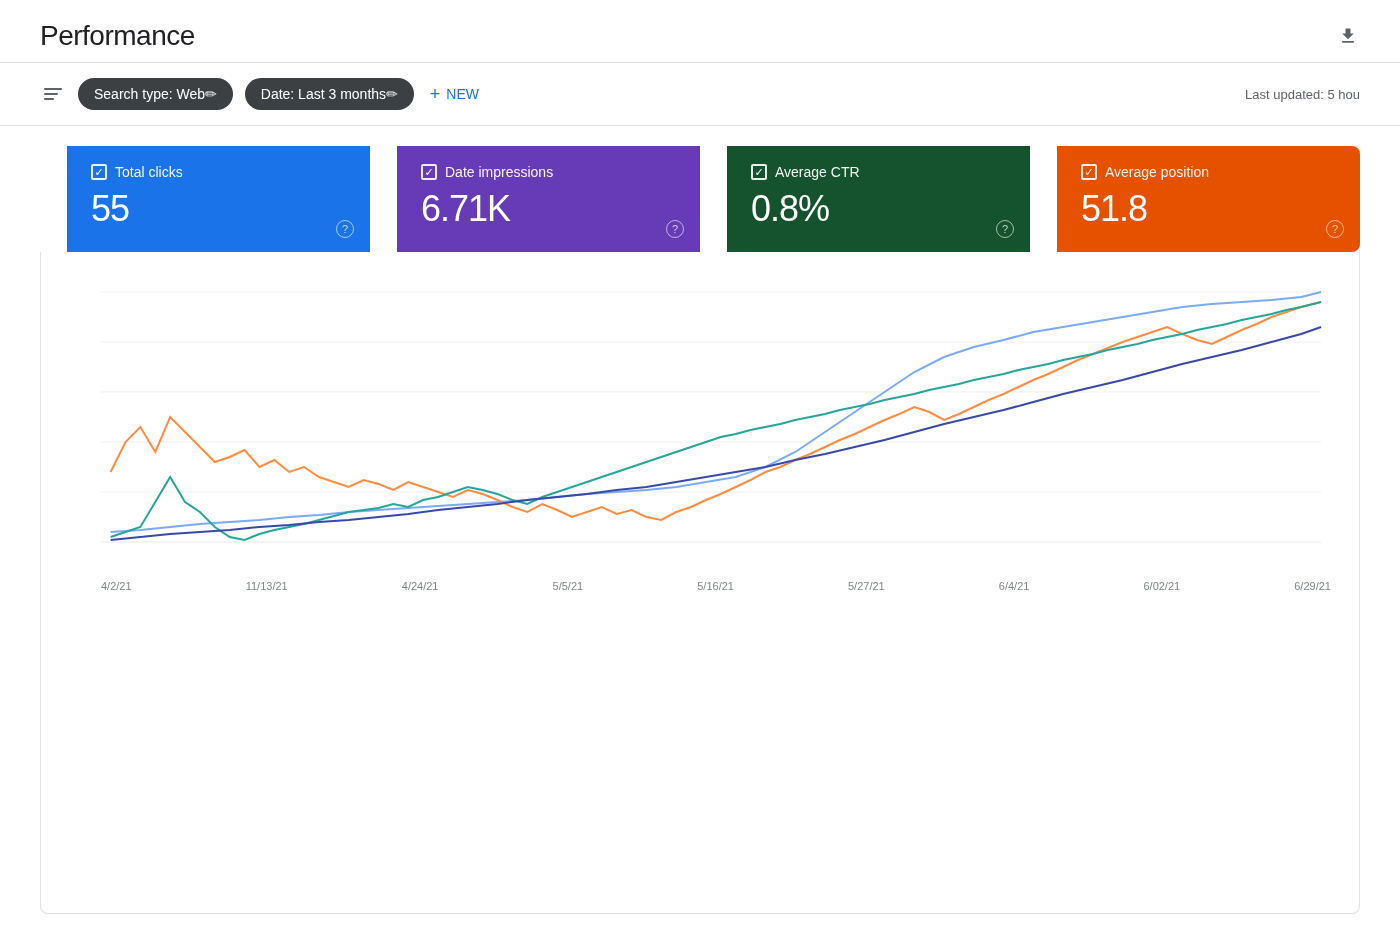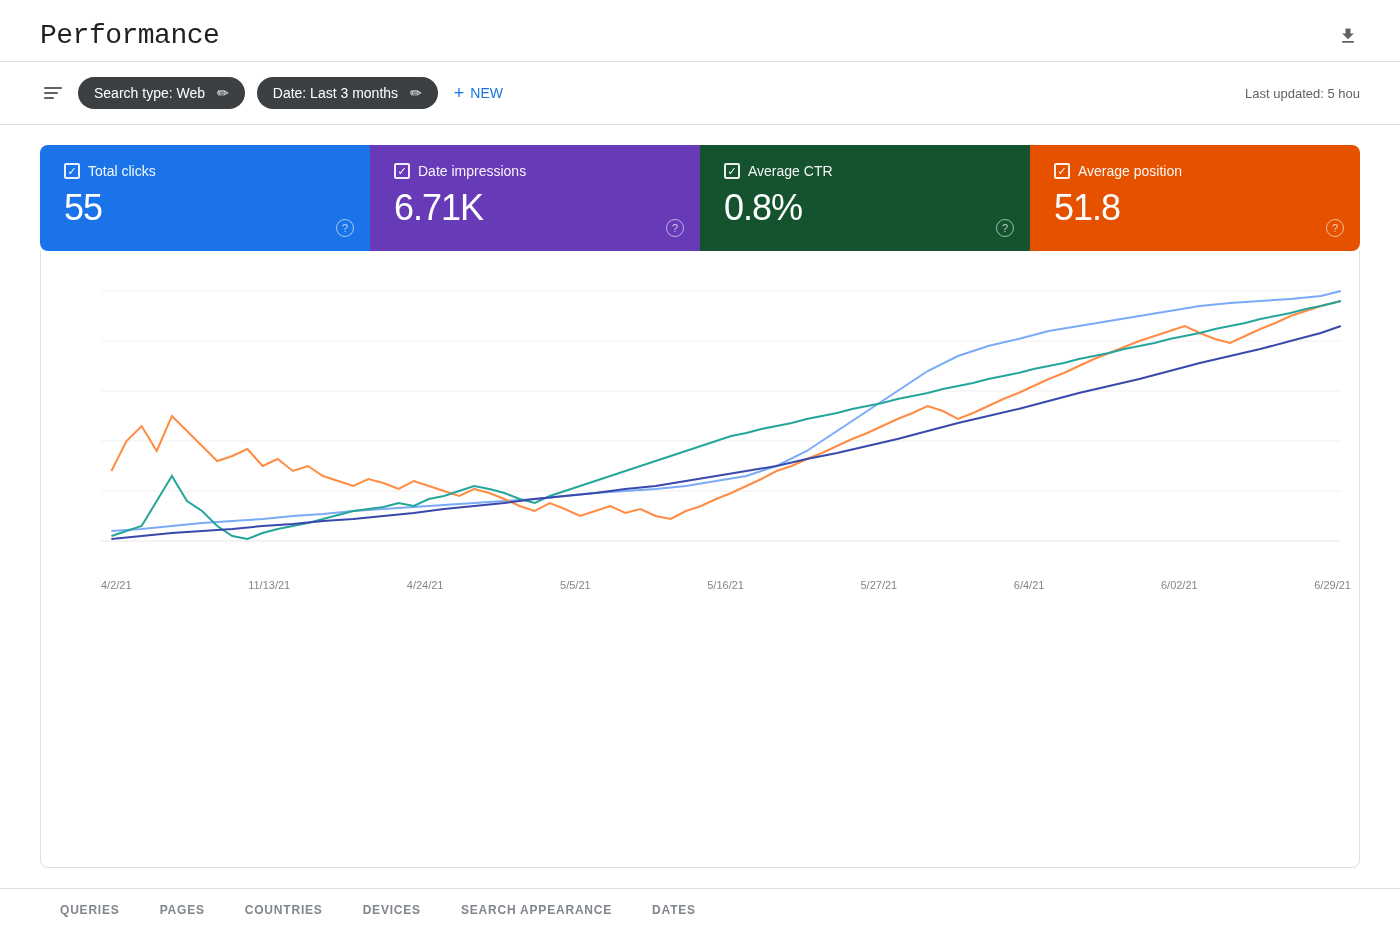--- a/index.html
+++ b/index.html
@@ -29,21 +29,20 @@
       align-items: center;
       justify-content: space-between;
       background: #fff;
     }
 
     .page-title {
       font-size: 28px;
       font-weight: 400;
       color: #202124;
       letter-spacing: -0.5px;
-      font-family: Liberation Mono, monospace;
     }
 
     .download-icon {
       width: 24px;
       height: 24px;
       display: flex;
       align-items: center;
       justify-content: center;
       cursor: pointer;
       color: #5f6368;
@@ -77,21 +76,21 @@
     .filter-icon span:nth-child(3) { width: 10px; }
 
     .filter-chip {
       background: #3c4043;
       color: #fff;
       border-radius: 20px;
       padding: 8px 16px;
       font-size: 14px;
       display: flex;
       align-items: flex-start;
-      gap: 12px;
+      gap: 0;
       cursor: pointer;
       border: none;
     }
 
     .filter-chip .edit-icon {
       font-size: 14px;
       opacity: 0.9;
     }
 
     .new-btn {
@@ -130,20 +129,21 @@
       overflow: hidden;
       margin-bottom: 0;
     }
 
     .metric-card {
       flex: 1;
       padding: 18px 24px 22px 24px;
       color: #fff;
       position: relative;
       cursor: pointer;
+      margin-left: 27px;
     }
 
     .metric-card.clicks { background: #1a73e8; }
     .metric-card.impressions { background: #673ab7; }
     .metric-card.ctr { background: #14532d; }
     .metric-card.position { background: #e65100; }
 
     .metric-card-header {
       display: flex;
       align-items: center;
@@ -197,21 +197,21 @@
       cursor: pointer;
     }
 
     
     .chart-container {
       flex: 1;
       background: #fff;
       border: 1px solid #e0e0e0;
       border-top: none;
       border-radius: 0 0 8px 8px;
-      padding: 20px 8px 10px 20px;
+      padding: 20px 28px 10px 20px;
       position: relative;
       overflow: hidden;
     }
 
     .chart-svg {
       width: 100%;
       height: 300px;
     }
 
     
@@ -398,22 +398,14 @@
         <span>5/16/21</span>
         <span>5/27/21</span>
         <span>6/4/21</span>
         <span>6/02/21</span>
         <span>6/29/21</span>
       </div>
     </div>
 
   </div>
 
-  <div class="bottom-tabs">
-    <div class="bottom-tab">QUERIES</div>
-    <div class="bottom-tab">PAGES</div>
-    <div class="bottom-tab">COUNTRIES</div>
-    <div class="bottom-tab">DEVICES</div>
-    <div class="bottom-tab">SEARCH APPEARANCE</div>
-    <div class="bottom-tab">DATES</div>
-  </div>
 
 </div>
 
 </body></html>

